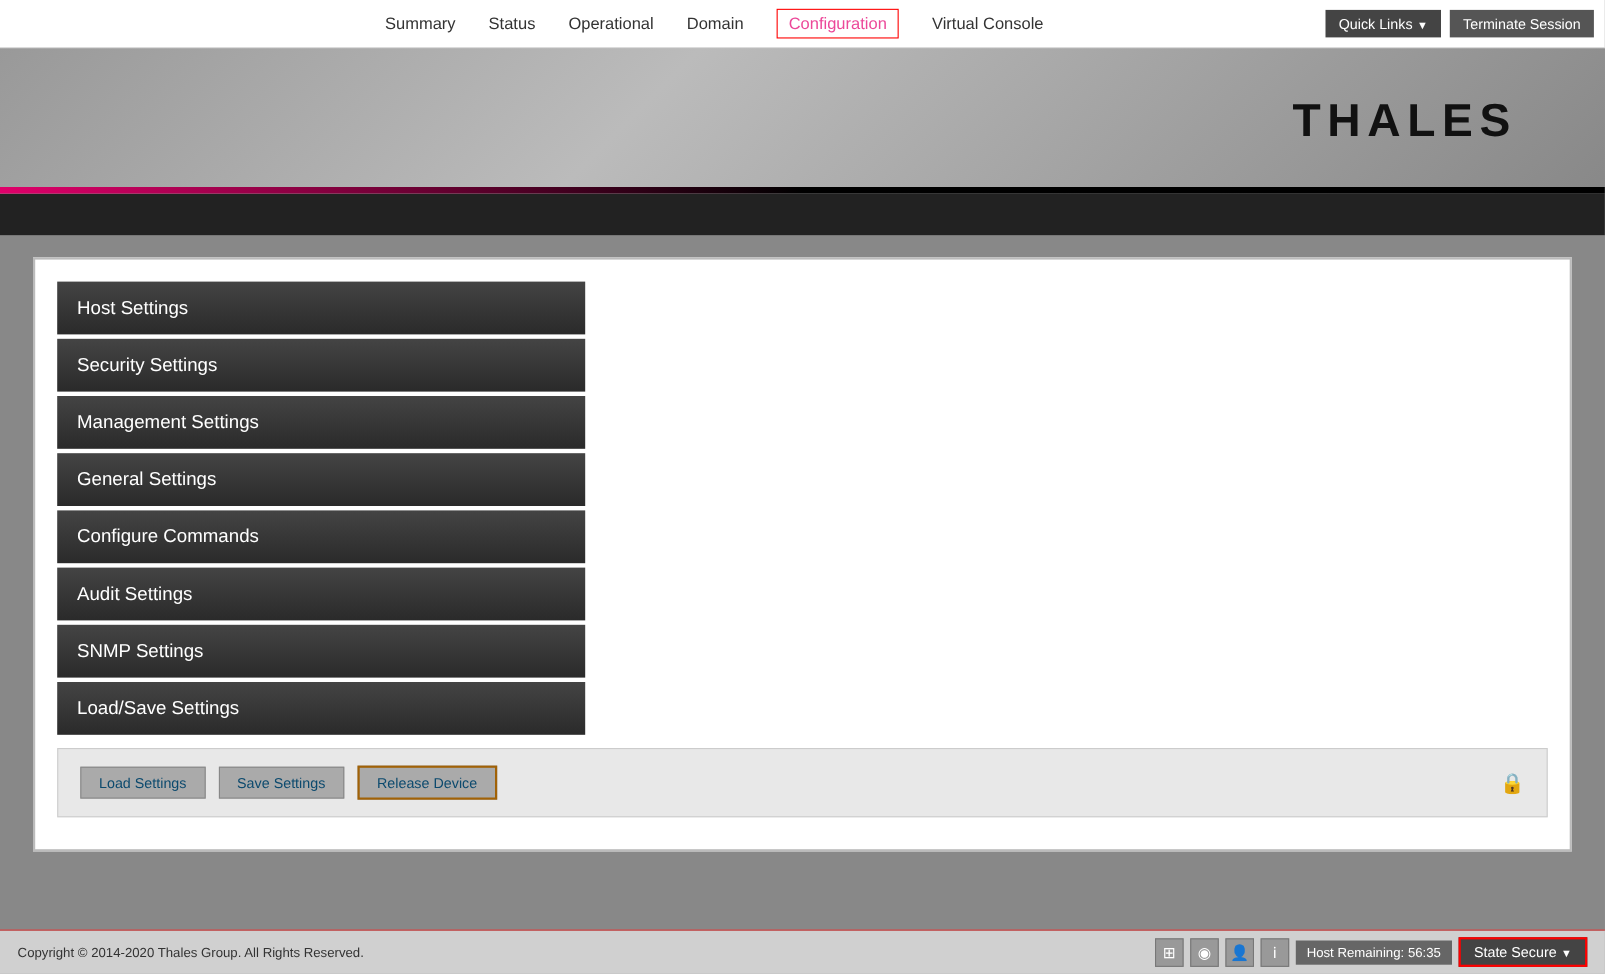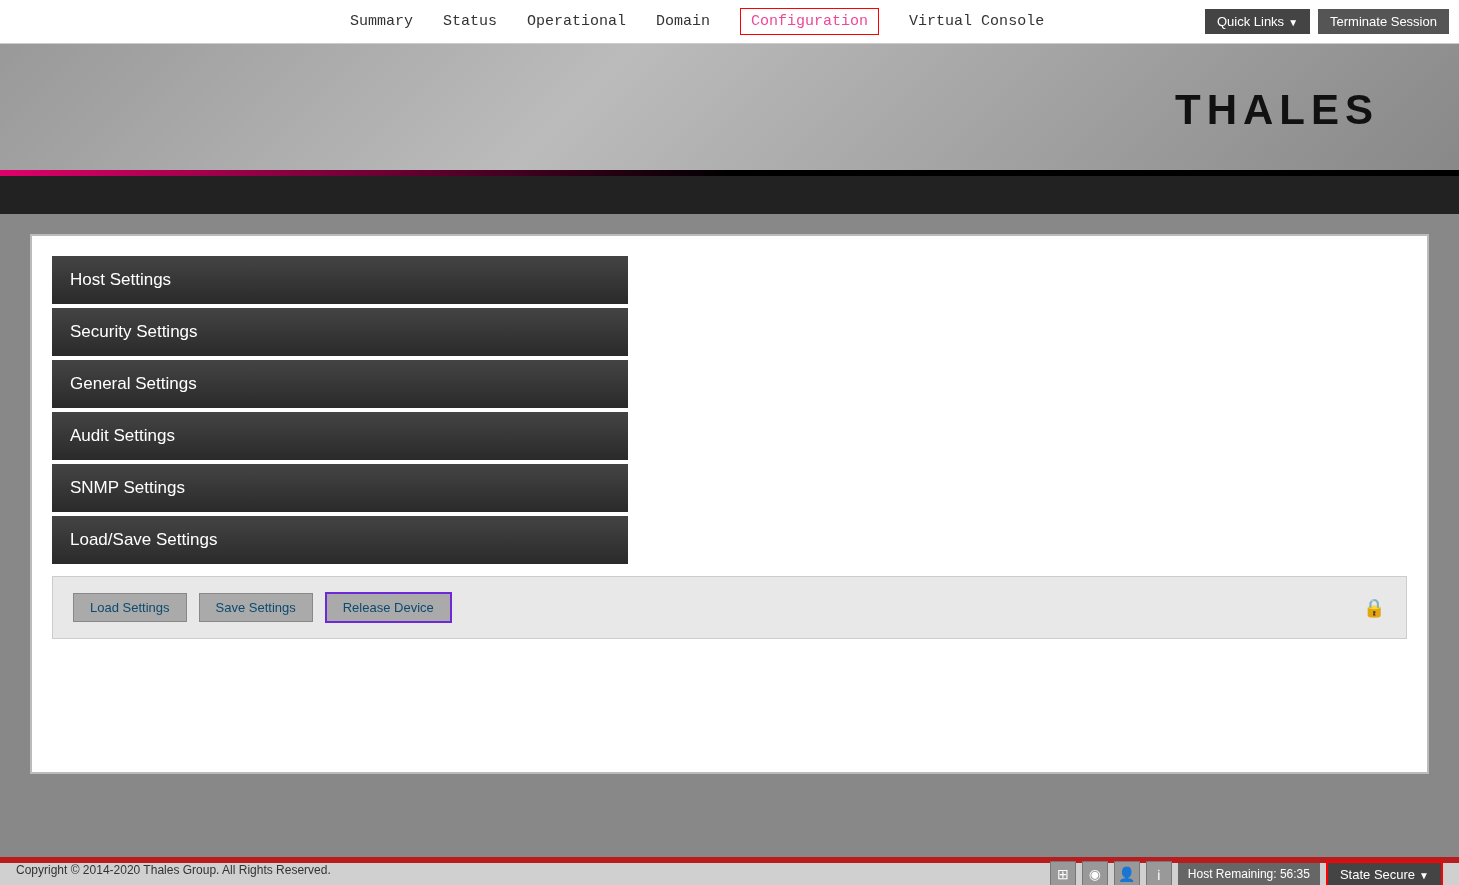--- a/index.html
+++ b/index.html
@@ -20,21 +20,20 @@
       padding: 0 10px;
       border-bottom: 1px solid #ccc;
       position: relative;
     }
     .nav-links {
       display: flex;
       align-items: center;
       gap: 30px;
       margin: 0 auto;
       margin-left: 340px;
-      font-family: Liberation Mono, monospace;
     }
     .nav-link {
       font-size: 15px;
       color: #333;
       cursor: pointer;
       text-decoration: none;
     }
     .nav-link.active {
       color: #ec4899;
       border: 1.5px solid red;
@@ -108,21 +107,21 @@
     
     .content-box {
       background: #fff;
       border: 2px solid #bbb;
       padding: 20px;
       min-height: 540px;
     }
 
     
     .sidebar-menu {
-      width: 576px;
+      width: 480px;
       display: flex;
       flex-direction: column;
       gap: 4px;
     }
     .menu-item {
       background: linear-gradient(to bottom, #444, #2a2a2a);
       color: #fff;
       font-size: 17px;
       padding: 14px 18px;
       cursor: pointer;
@@ -146,40 +145,41 @@
     .action-btn {
       background: #aaa;
       color: #0c4a6e;
       border: 1px solid #888;
       padding: 6px 16px;
       font-size: 13px;
       cursor: pointer;
       font-family: Arial, sans-serif;
     }
     .action-btn.highlighted {
-      border: 2px solid #6d28d9;
+      border: 2px solid #a16207;
       text-align: center;
     }
     .lock-icon {
       position: absolute;
       right: 20px;
       top: 50%;
       transform: translateY(-50%);
       font-size: 18px;
       color: #333;
     }
 
     
     .footer {
-      height: 28px;
+      height: 40px;
       background: #d0d0d0;
       display: flex;
+      align-items: center;
       padding: 0 16px;
       justify-content: space-between;
-      border-top: 6px solid #b91c1c;
+      border-top: 1px solid #b91c1c;
       position: absolute;
       bottom: 0;
       left: 0;
       right: 0;
     }
     .footer-left {
       font-size: 12px;
       color: #333;
     }
     .footer-right {
@@ -250,21 +250,23 @@
 </div>
 
 <div class="dark-band"></div>
 
 <div class="main-wrapper">
   <div class="content-box">
 
     <div class="sidebar-menu">
       <button class="menu-item">Host Settings</button>
       <button class="menu-item">Security Settings</button>
+      <button class="menu-item">Management Settings</button>
       <button class="menu-item">General Settings</button>
+      <button class="menu-item">Configure Commands</button>
       <button class="menu-item">Audit Settings</button>
       <button class="menu-item">SNMP Settings</button>
       <button class="menu-item">Load/Save Settings</button>
     </div>
 
     <div class="action-bar">
       <button class="action-btn">Load Settings</button>
       <button class="action-btn">Save Settings</button>
       <button class="action-btn highlighted">Release Device</button>
       <span class="lock-icon">🔒</span>

